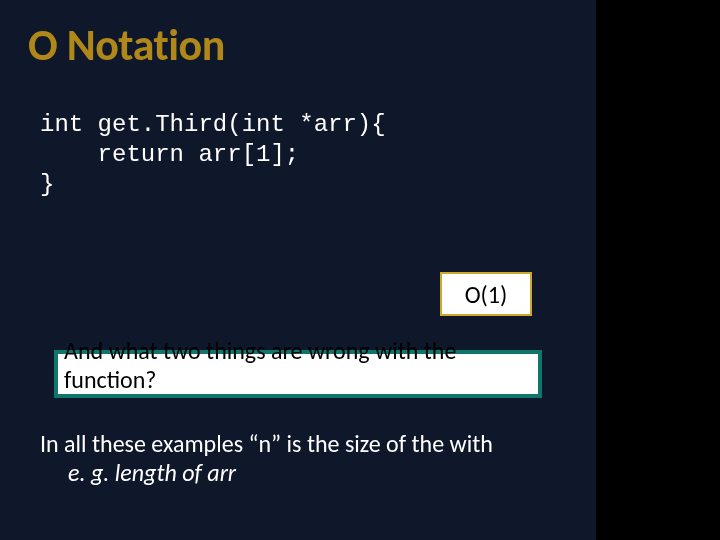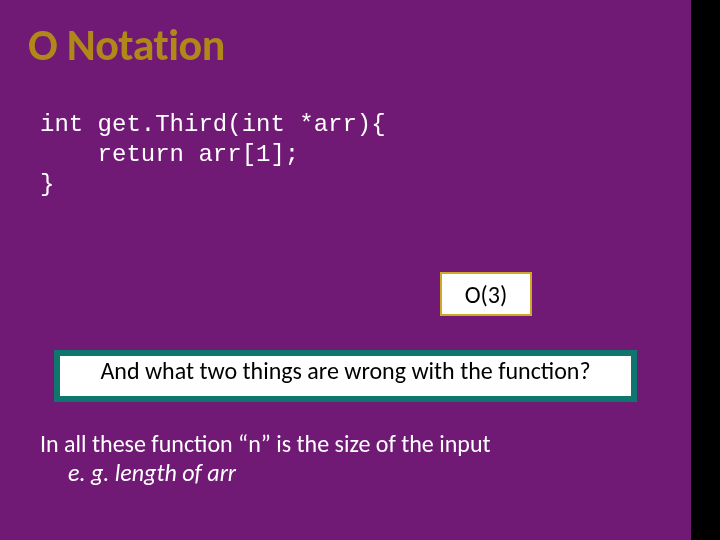--- a/index.html
+++ b/index.html
@@ -6,23 +6,23 @@
     margin: 0;
     padding: 0;
     width: 720px;
     height: 540px;
     background: #000;
     font-family: Calibri, "Segoe UI", sans-serif;
     overflow: hidden;
   }
   .slide {
     position: relative;
-    width: 691px;
+    width: 596px;
     height: 540px;
-    background: #701a75;
+    background: #0f172a;
     color: #fff;
   }
   .title {
     position: absolute;
     top: 18px;
     left: 28px;
     font-size: 44px;
     font-weight: 700;
     color: #b08719;
     letter-spacing: -0.5px;
@@ -51,25 +51,25 @@
     align-items: center;
     justify-content: center;
   }
   .callout-q {
     position: absolute;
     top: 350px;
     left: 54px;
     right: 54px;
     height: 40px;
     background: #fff;
-    border: 6px solid #0f766e;
+    border: 4px solid #0f766e;
     color: #000;
     font-size: 24px;
     display: flex;
-    align-items: flex-start;
+    align-items: flex-end;
     justify-content: center;
     padding: 0 6px;
   }
   .footnote {
     position: absolute;
     top: 430px;
     left: 40px;
     right: 40px;
     color: #fff;
     font-size: 24px;
@@ -85,25 +85,25 @@
 
 <div class="slide">
 
   <div class="title">O Notation</div>
 
   <div class="code"><span>int get.Third(int *arr){</span>
 <span>    return arr[1];</span>
 <span>}</span></div>
 
   <div class="callout-o1">
-    <span>O(3)</span>
+    <span>O(1)</span>
   </div>
 
   <div class="callout-q">
     <span>And what two things are wrong with the function?</span>
   </div>
 
   <div class="footnote">
-    <div>In all these function “n” is the size of the input</div>
+    <div>In all these examples “n” is the size of the with</div>
     <div class="l2">e. g. length of arr</div>
   </div>
 
 </div>
 
 </body></html>

